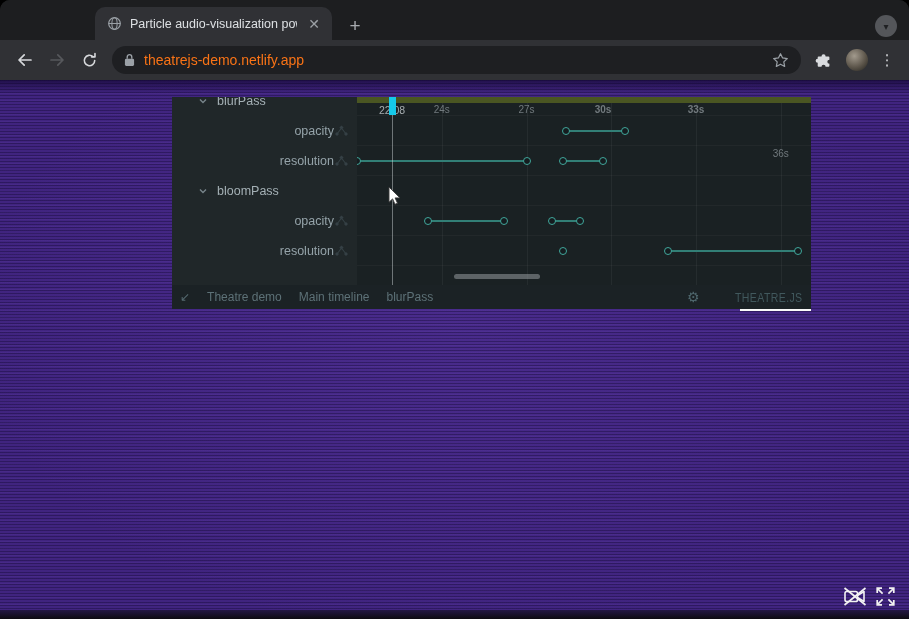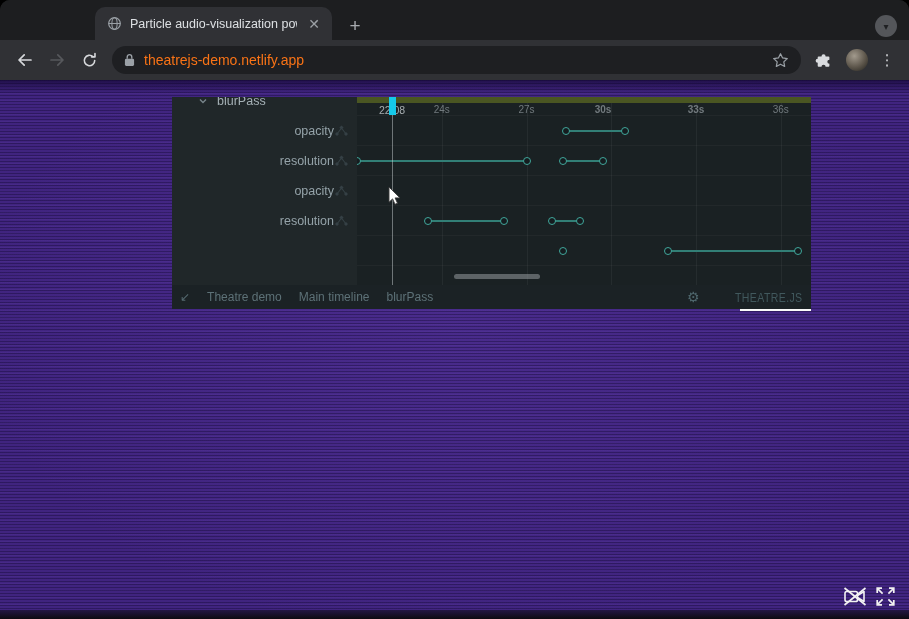--- a/index.html
+++ b/index.html
@@ -173,20 +173,26 @@
           </div>
           <div class="o-row prop">
             <span class="o-label">resolution</span>
             <svg class="kfnav" width="15" height="12" viewBox="0 0 15 12">
               <path d="M7.5 3 L3 9 M7.5 3 L12 9" stroke="#39454a" stroke-width="1.1" fill="none"></path>
               <rect x="6" y="1" width="3" height="3" fill="#39454a" transform="rotate(45 7.5 2.5)"></rect>
               <rect x="1.6" y="7.6" width="2.8" height="2.8" fill="#39454a" transform="rotate(45 3 9)"></rect>
               <rect x="10.6" y="7.6" width="2.8" height="2.8" fill="#39454a" transform="rotate(45 12 9)"></rect>
             </svg>
           </div>
+          <div class="o-row group">
+            <svg width="10" height="10" viewBox="0 0 10 10">
+              <polyline points="2,3.5 5,6.5 8,3.5" fill="none" stroke="#77848a" stroke-width="1.4"></polyline>
+            </svg>
+            <span class="o-label">bloomPass</span>
+          </div>
           <div class="o-row prop">
             <span class="o-label">opacity</span>
             <svg class="kfnav" width="15" height="12" viewBox="0 0 15 12">
               <path d="M7.5 3 L3 9 M7.5 3 L12 9" stroke="#39454a" stroke-width="1.1" fill="none"></path>
               <rect x="6" y="1" width="3" height="3" fill="#39454a" transform="rotate(45 7.5 2.5)"></rect>
               <rect x="1.6" y="7.6" width="2.8" height="2.8" fill="#39454a" transform="rotate(45 3 9)"></rect>
               <rect x="10.6" y="7.6" width="2.8" height="2.8" fill="#39454a" transform="rotate(45 12 9)"></rect>
             </svg>
           </div>
           <div class="o-row prop">
@@ -214,21 +220,21 @@
           <div class="focus-strip"></div>
         <div class="gridline" style="left: 84.75px;"></div>
             <div class="tick-label" style="left: 84.75px;">24s</div>
             <div class="gridline" style="left: 169.5px;"></div>
             <div class="tick-label" style="left: 169.5px;">27s</div>
             <div class="gridline" style="left: 254.25px;"></div>
             <div class="tick-label" style="left: 246px; font-weight: bold;">30s</div>
             <div class="gridline" style="left: 339px;"></div>
             <div class="tick-label" style="left: 339px; font-weight: bold;">33s</div>
             <div class="gridline" style="left: 423.75px;"></div>
-            <div class="tick-label" style="left: 423.75px;">36s</div>
+            <div class="tick-label" style="left: 423.75px; margin-top: 44px;">36s</div>
             <div class="kf-line" style="left: 209.05px; width: 59.325px; top: 34px;"></div>
             <div class="kf" style="left: 209.05px; top: 34px;"></div>
             <div class="kf" style="left: 268.375px; top: 34px;"></div>
             <div class="kf-line" style="left: 0px; width: 169.5px; top: 64px;"></div>
             <div class="kf" style="left: 0px; top: 64px;"></div>
             <div class="kf" style="left: 169.5px; top: 64px;"></div>
             <div class="kf-line" style="left: 206.225px; width: 39.55px; top: 64px;"></div>
             <div class="kf" style="left: 206.225px; top: 64px;"></div>
             <div class="kf" style="left: 245.775px; top: 64px;"></div>
             <div class="kf-line" style="left: 70.625px; width: 76.275px; top: 124px;"></div>

